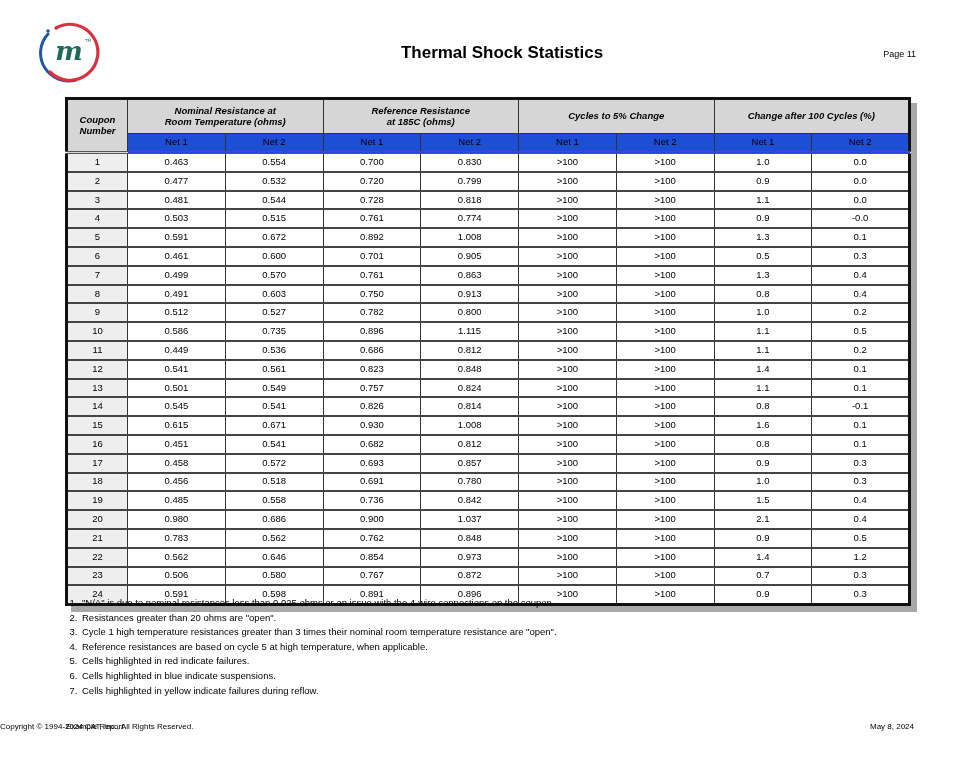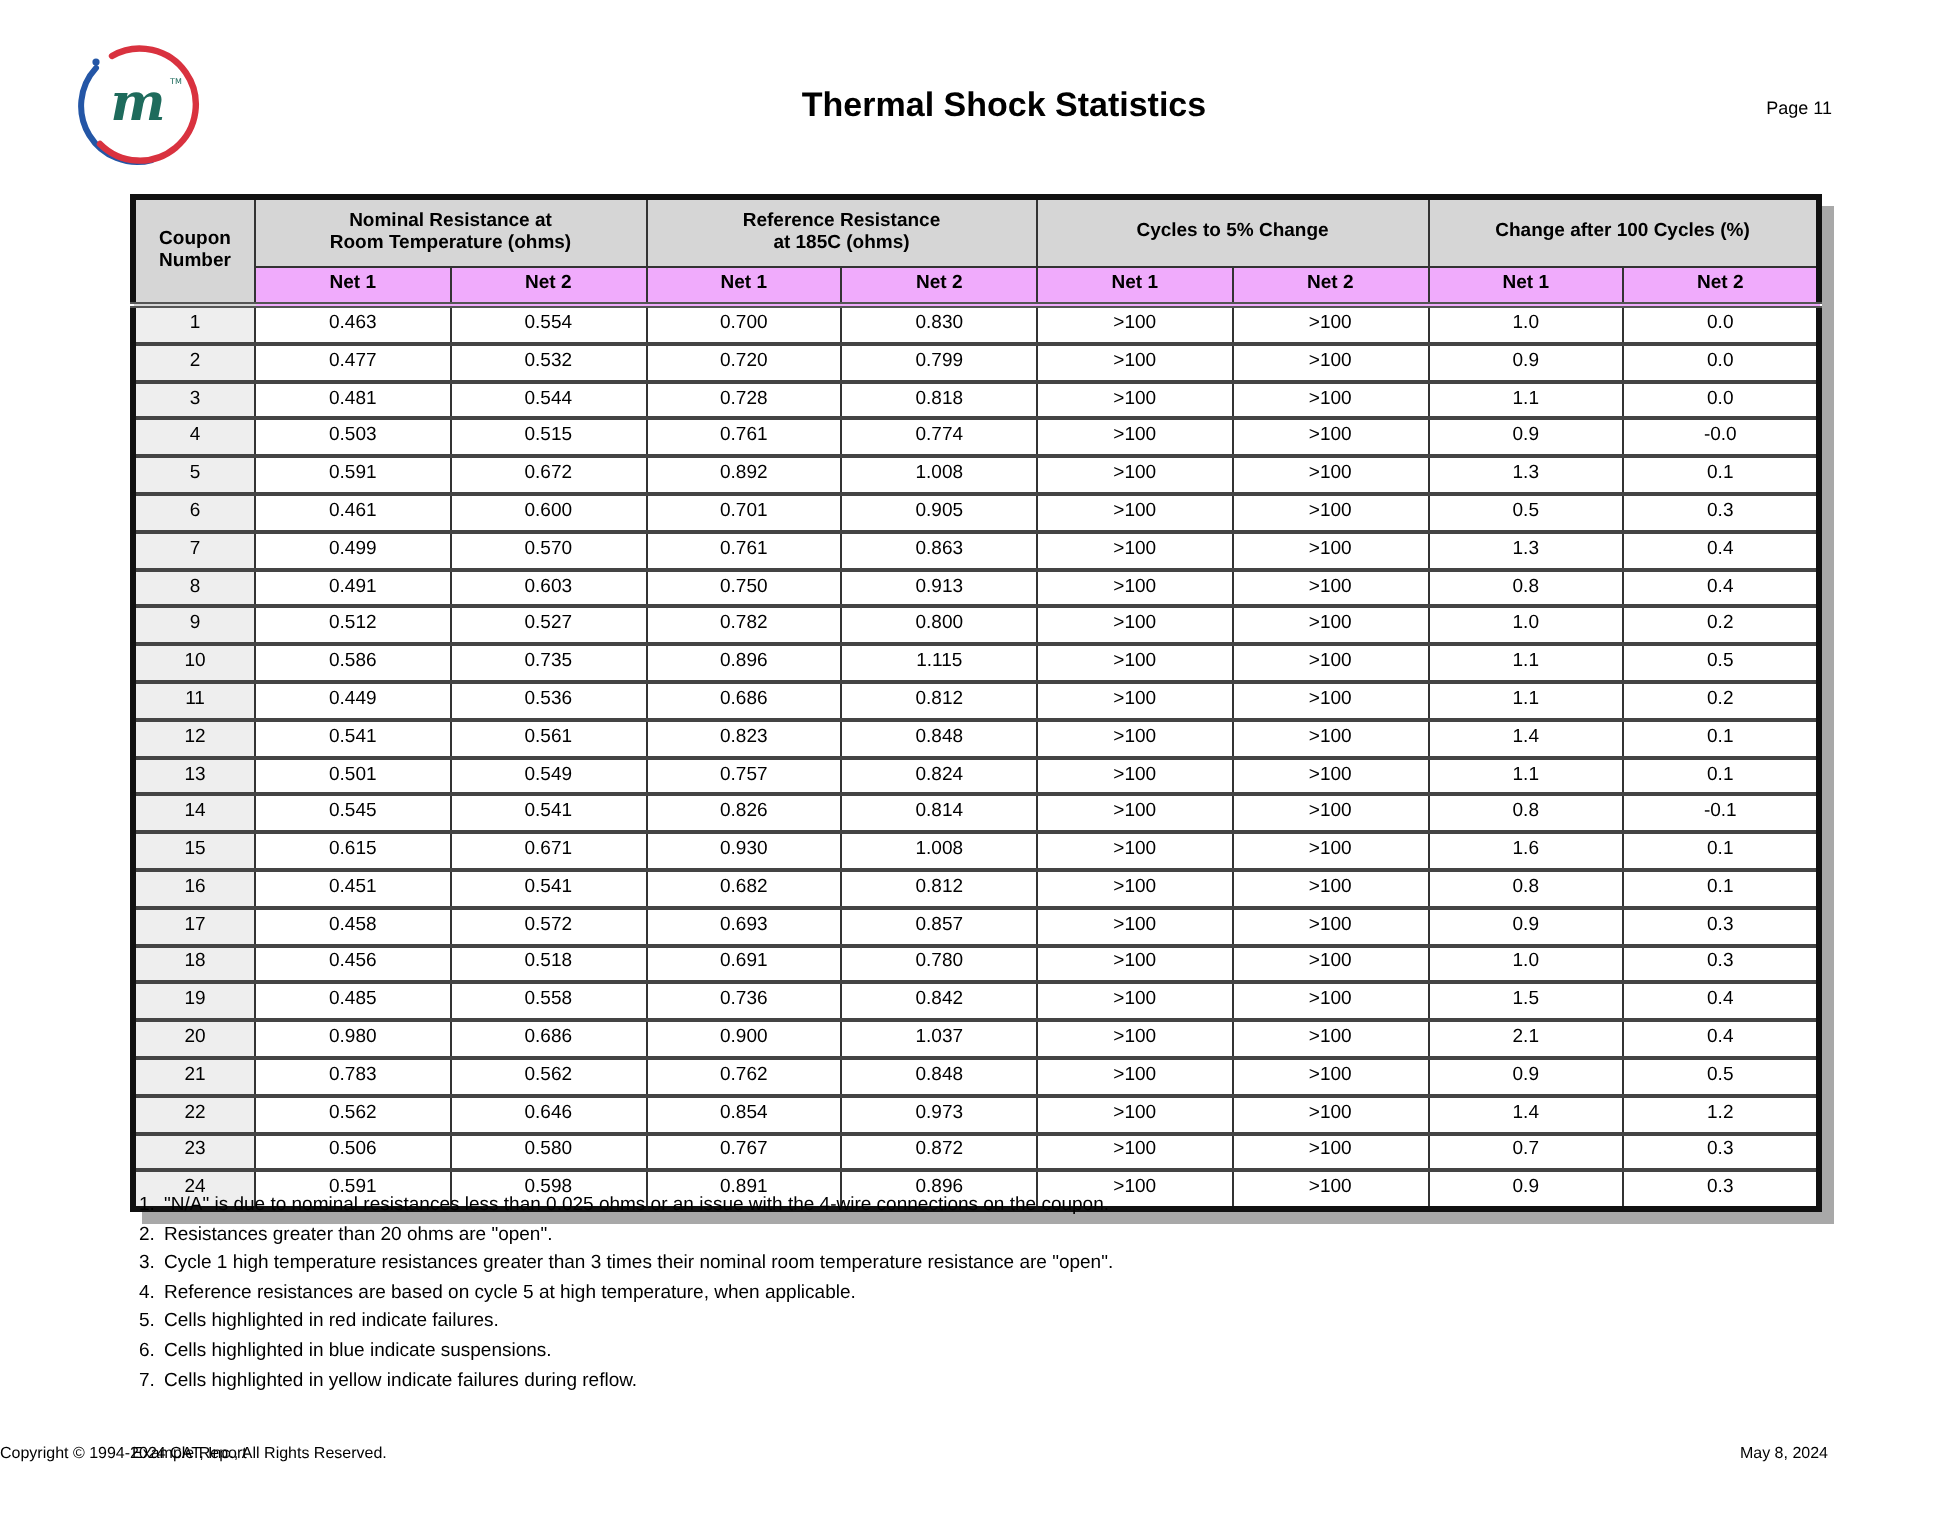--- a/index.html
+++ b/index.html
@@ -67,24 +67,25 @@
       padding: 0;
       line-height: 1.15;
     }
     table.data-table thead th {
       background: #d6d6d6;
       font-weight: bold;
       font-size: 9.5px;
     }
     table.data-table thead tr.group-row th {
       height: 33px;
+      font-style: italic;
     }
     table.data-table thead tr.sub-row th {
-      background: #f0abfc;
-      font-weight: bold;
+      background: #1d4ed8;
+      font-weight: normal;
       height: 17px;
       border-bottom: 3px double #555;
     }
     table.data-table thead th.coupon-col {
       background: #d6d6d6;
       border-bottom: 3px double #555;
     }
     table.data-table tbody td {
       height: 16.8px;
     }

